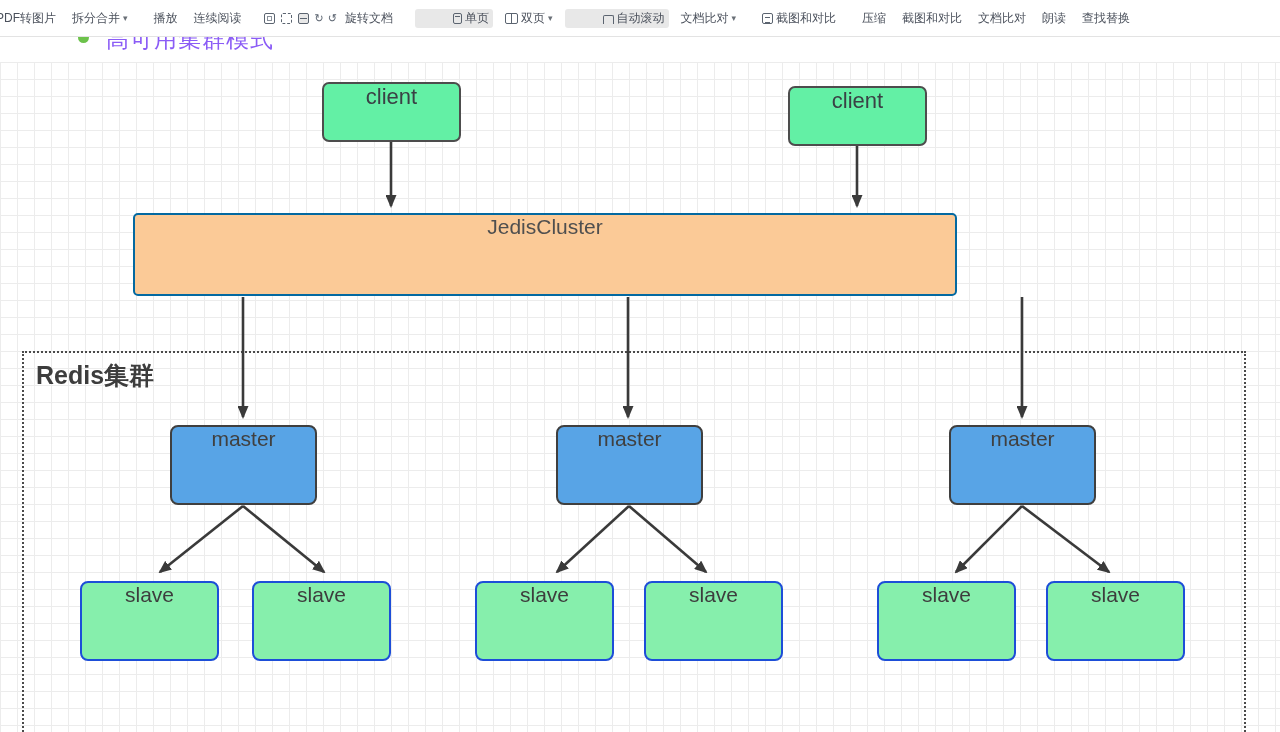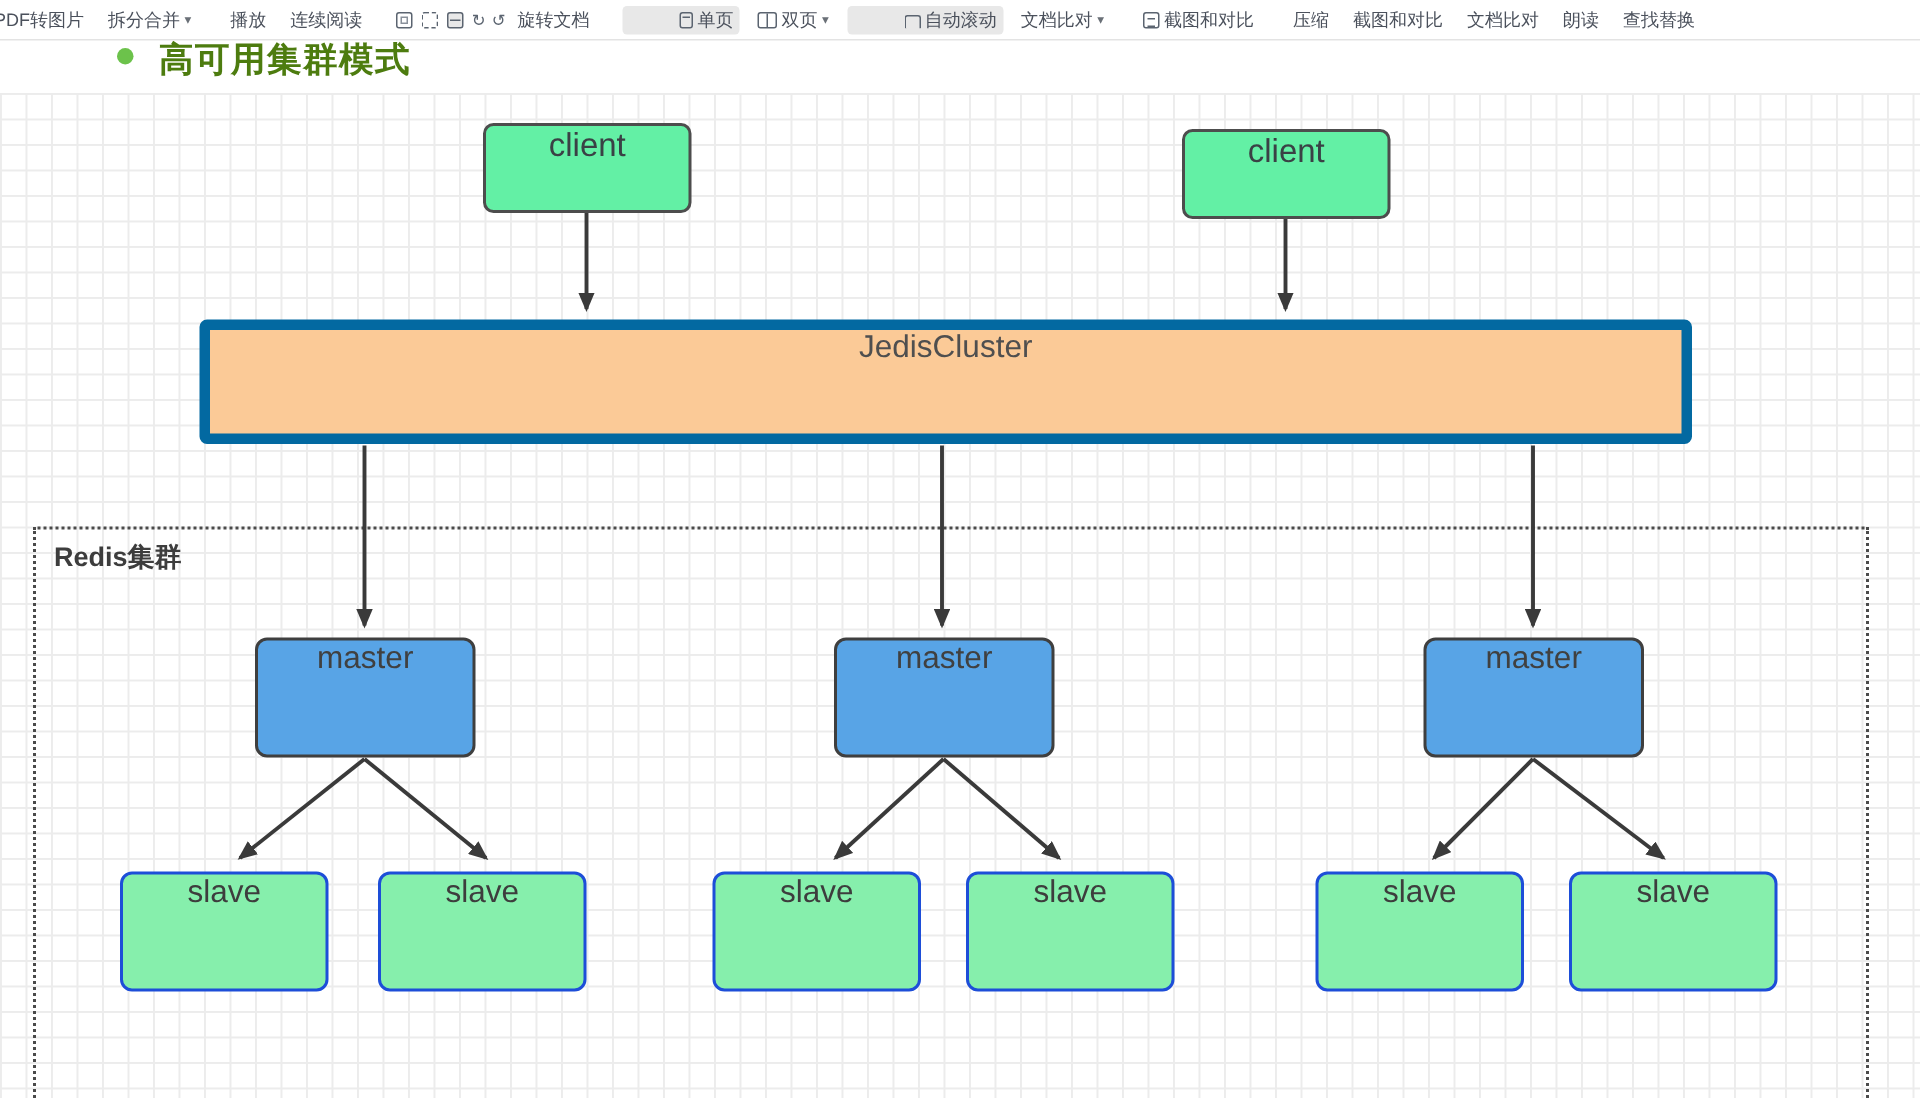--- a/index.html
+++ b/index.html
@@ -1,21 +1,21 @@
 <!DOCTYPE html>
 <html><head>
 <meta charset="utf-8">
 <style>
   * { margin:0; padding:0; box-sizing:border-box; }
   html,body { width:1280px; height:732px; overflow:hidden; background:#fff;
               font-family:"Liberation Sans","DejaVu Sans",sans-serif; }
   .page { position:relative; width:1280px; height:732px; overflow:hidden; background:#fff; }
 
   
-  .toolbar { position:absolute; top:0; left:0; width:1280px; height:27px;
+  .toolbar { position:absolute; top:0; left:0; width:1280px; height:37px;
              background:#fff; border-bottom:1px solid #e3e3e3;
              display:flex; align-items:center; font-size:12px; color:#4b515c;
              white-space:nowrap; z-index:10; }
   .tb-item { display:flex; align-items:center; gap:3px; padding:1px 4px; border-radius:3px;
              margin-right:8px; flex:0 0 auto; }
   .tb-item.active { background:#e8e8e8;padding-left:38px; }
   .tb-clip { margin-left:-8px; }
   .caret { font-size:9px; color:#6a7077; line-height:10px; }
   .tb-gap { width:10px; flex:0 0 auto; }
   .rot { font-size:11px; color:#5b6470; margin-right:4px; }
@@ -36,42 +36,42 @@
   .ic-doublepage::before { content:""; position:absolute; left:5px; top:0; bottom:0;
            border-left:1px solid #5b6470; }
   .ic-continuous { border-bottom:none; border-radius:2px 2px 0 0; height:9px; margin-top:2px; }
   .ic-translate::before { content:""; position:absolute; left:2px; right:2px; top:3px;
            border-top:1px solid #5b6470; border-bottom:1px solid #5b6470; height:4px; }
 
   
   .heading-row { position:absolute; top:24px; left:0; z-index:5; }
   .bullet { position:absolute; left:78px; top:8px; width:11px; height:11px; border-radius:50%;
             background:#6cc24b; }
-  .heading { position:absolute; left:106px; top:0; font-size:23px; font-weight:bold;
-             color:#4d7c0f; letter-spacing:1px; white-space:nowrap; }
+  .heading { position:absolute; left:106px; top:0; font-size:23px; font-weight:normal;
+             color:#8b5cf6; letter-spacing:1px; white-space:nowrap; }
 
   .grid { position:absolute; top:62px; left:0; right:0; bottom:0; z-index:0;
           background-image:
             linear-gradient(#ececec 1px, transparent 1px),
             linear-gradient(90deg, #ececec 1px, transparent 1px);
           background-size:17px 17px; }
 
   .cluster-box { position:absolute; left:22px; top:351px; width:1224px; height:420px;
                  border:2px dotted #4a4a4a; z-index:1; }
-  .cluster-label { position:absolute; left:36px; top:359px; font-size:18px; font-weight:bold;
+  .cluster-label { position:absolute; left:36px; top:359px; font-size:25px; font-weight:bold;
                    color:#3d3d3d; z-index:3; }
 
   .arrows { position:absolute; top:0; left:0; z-index:2; }
 
   .node { position:absolute; display:flex; align-items:flex-start; justify-content:center;
           z-index:3; font-size:21px; }
   .client { width:139px; height:60px; background:#63f0a5; border:2px solid #4d4d4d;
             border-radius:7px; color:#3a4145; font-size:22px; }
-  .gateway { left:133px; top:213px; width:995px; height:83px; background:#fbca97;
-             border:7px solid #0369a1; border-radius:5px; color:#4f4f4f; }
+  .gateway { left:133px; top:213px; width:824px; height:83px; background:#fbca97;
+             border:2px solid #0369a1; border-radius:5px; color:#4f4f4f; }
   .master { width:147px; height:80px; background:#58a4e6; border:2px solid #3f3f3f;
             border-radius:8px; color:#404040; }
   .slave  { width:139px; height:80px; background:#86efac; border:2px solid #1d4ed8;
             border-radius:8px; color:#3d3d3d; }
 </style>
 </head>
 <body>
 
 <div class="page">
 

